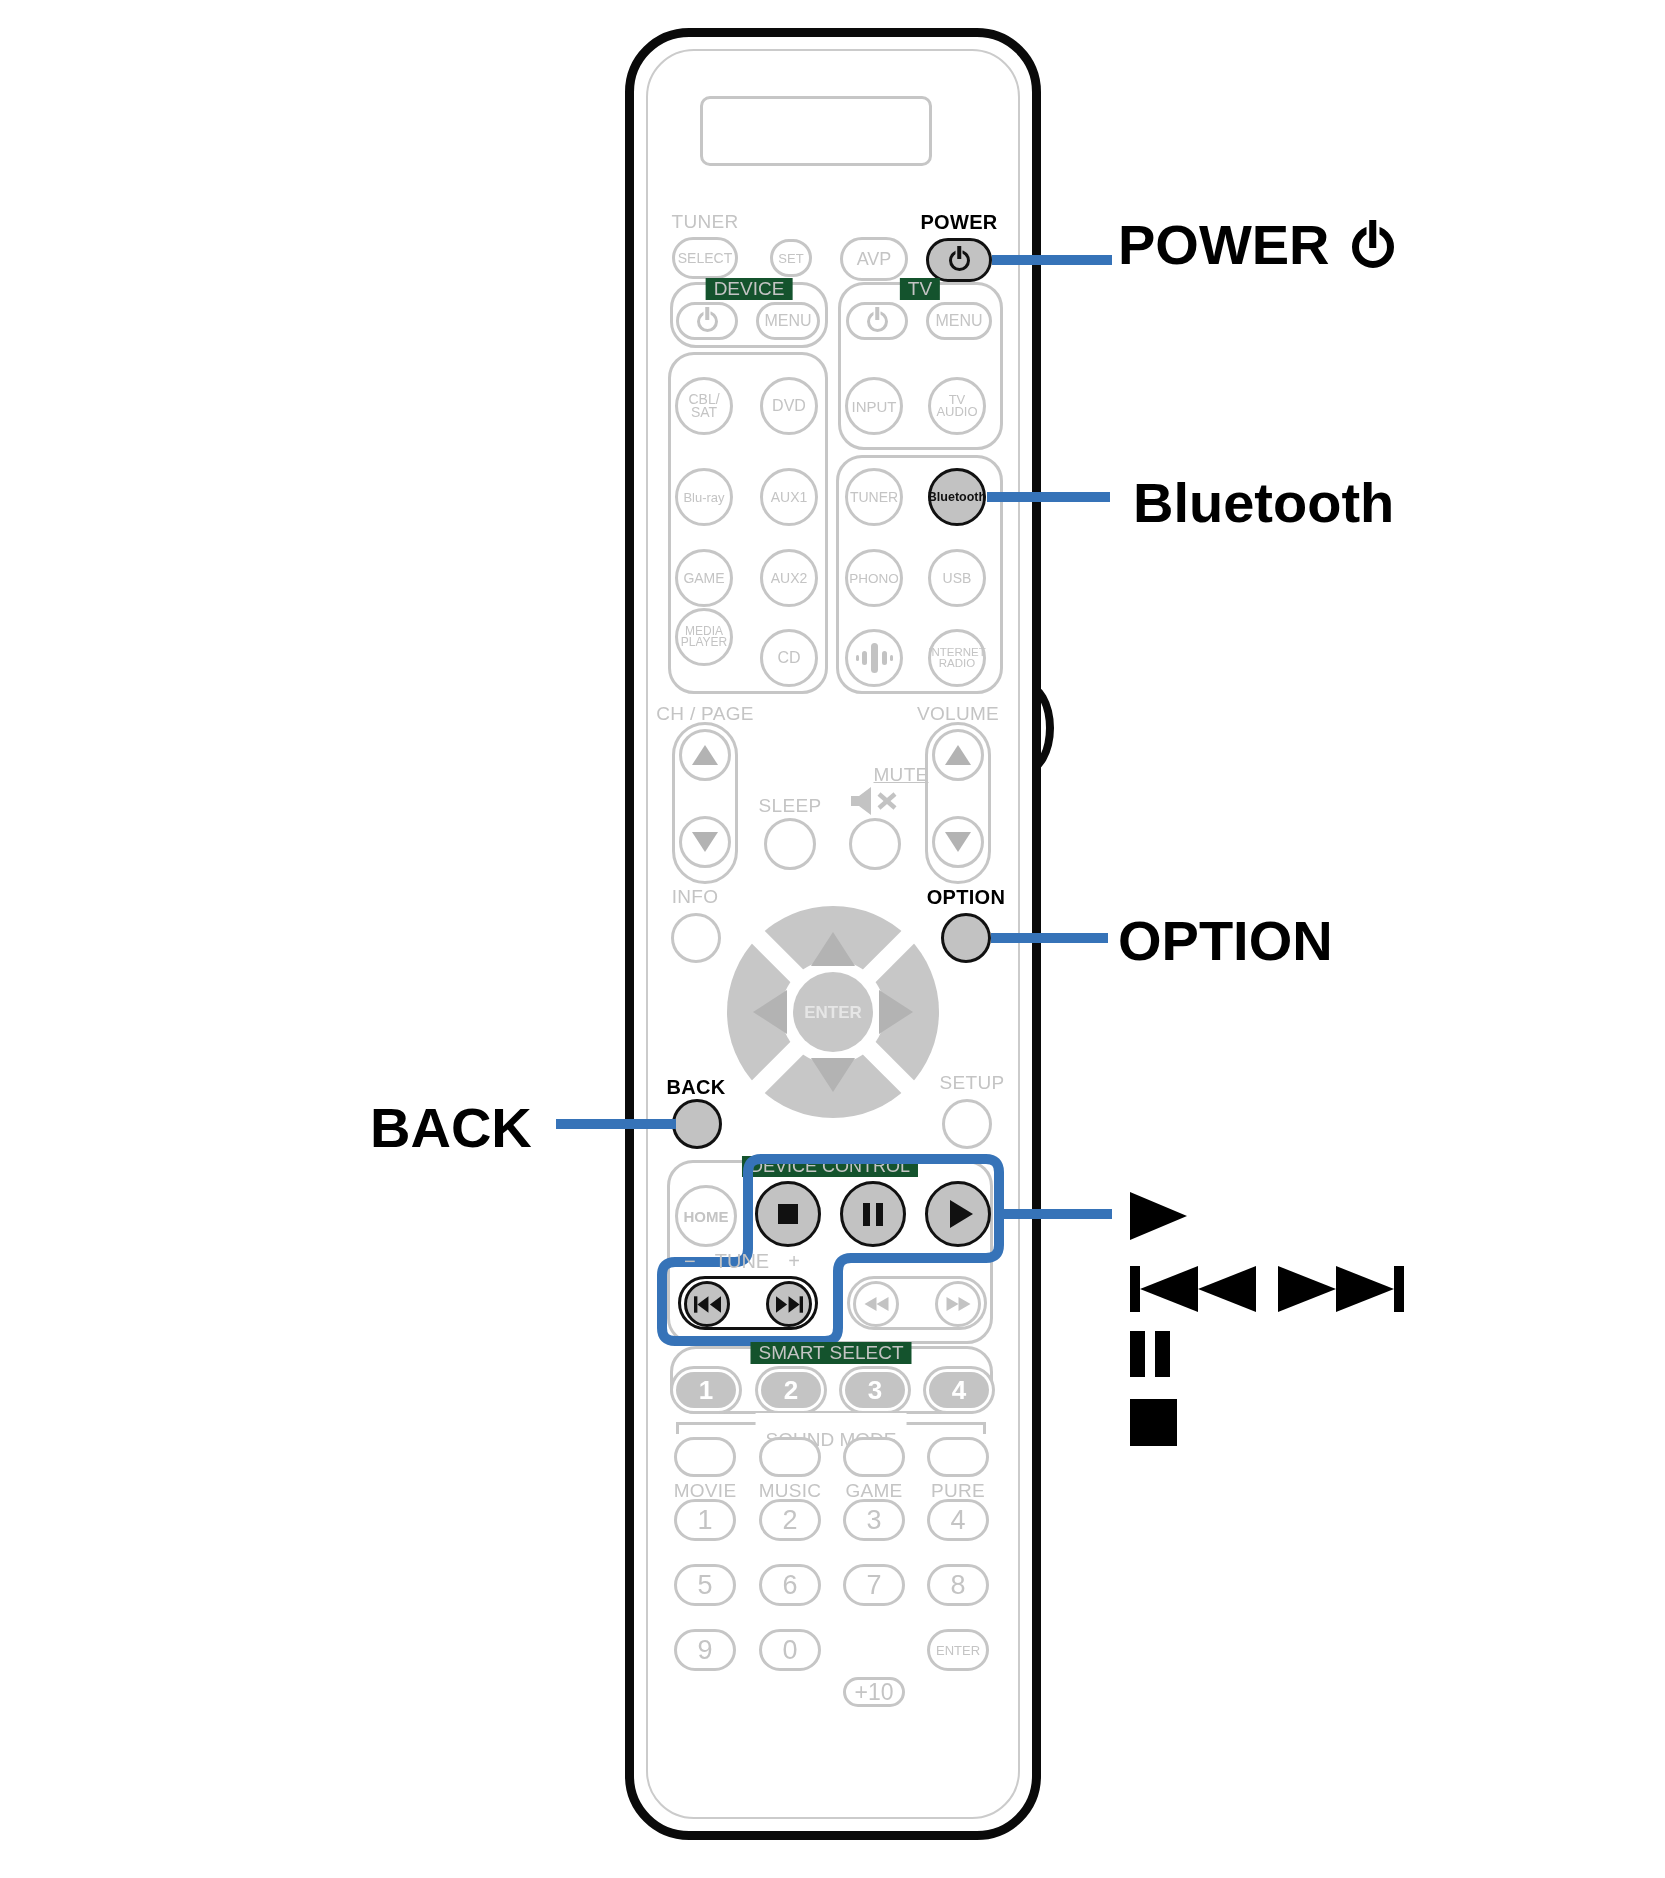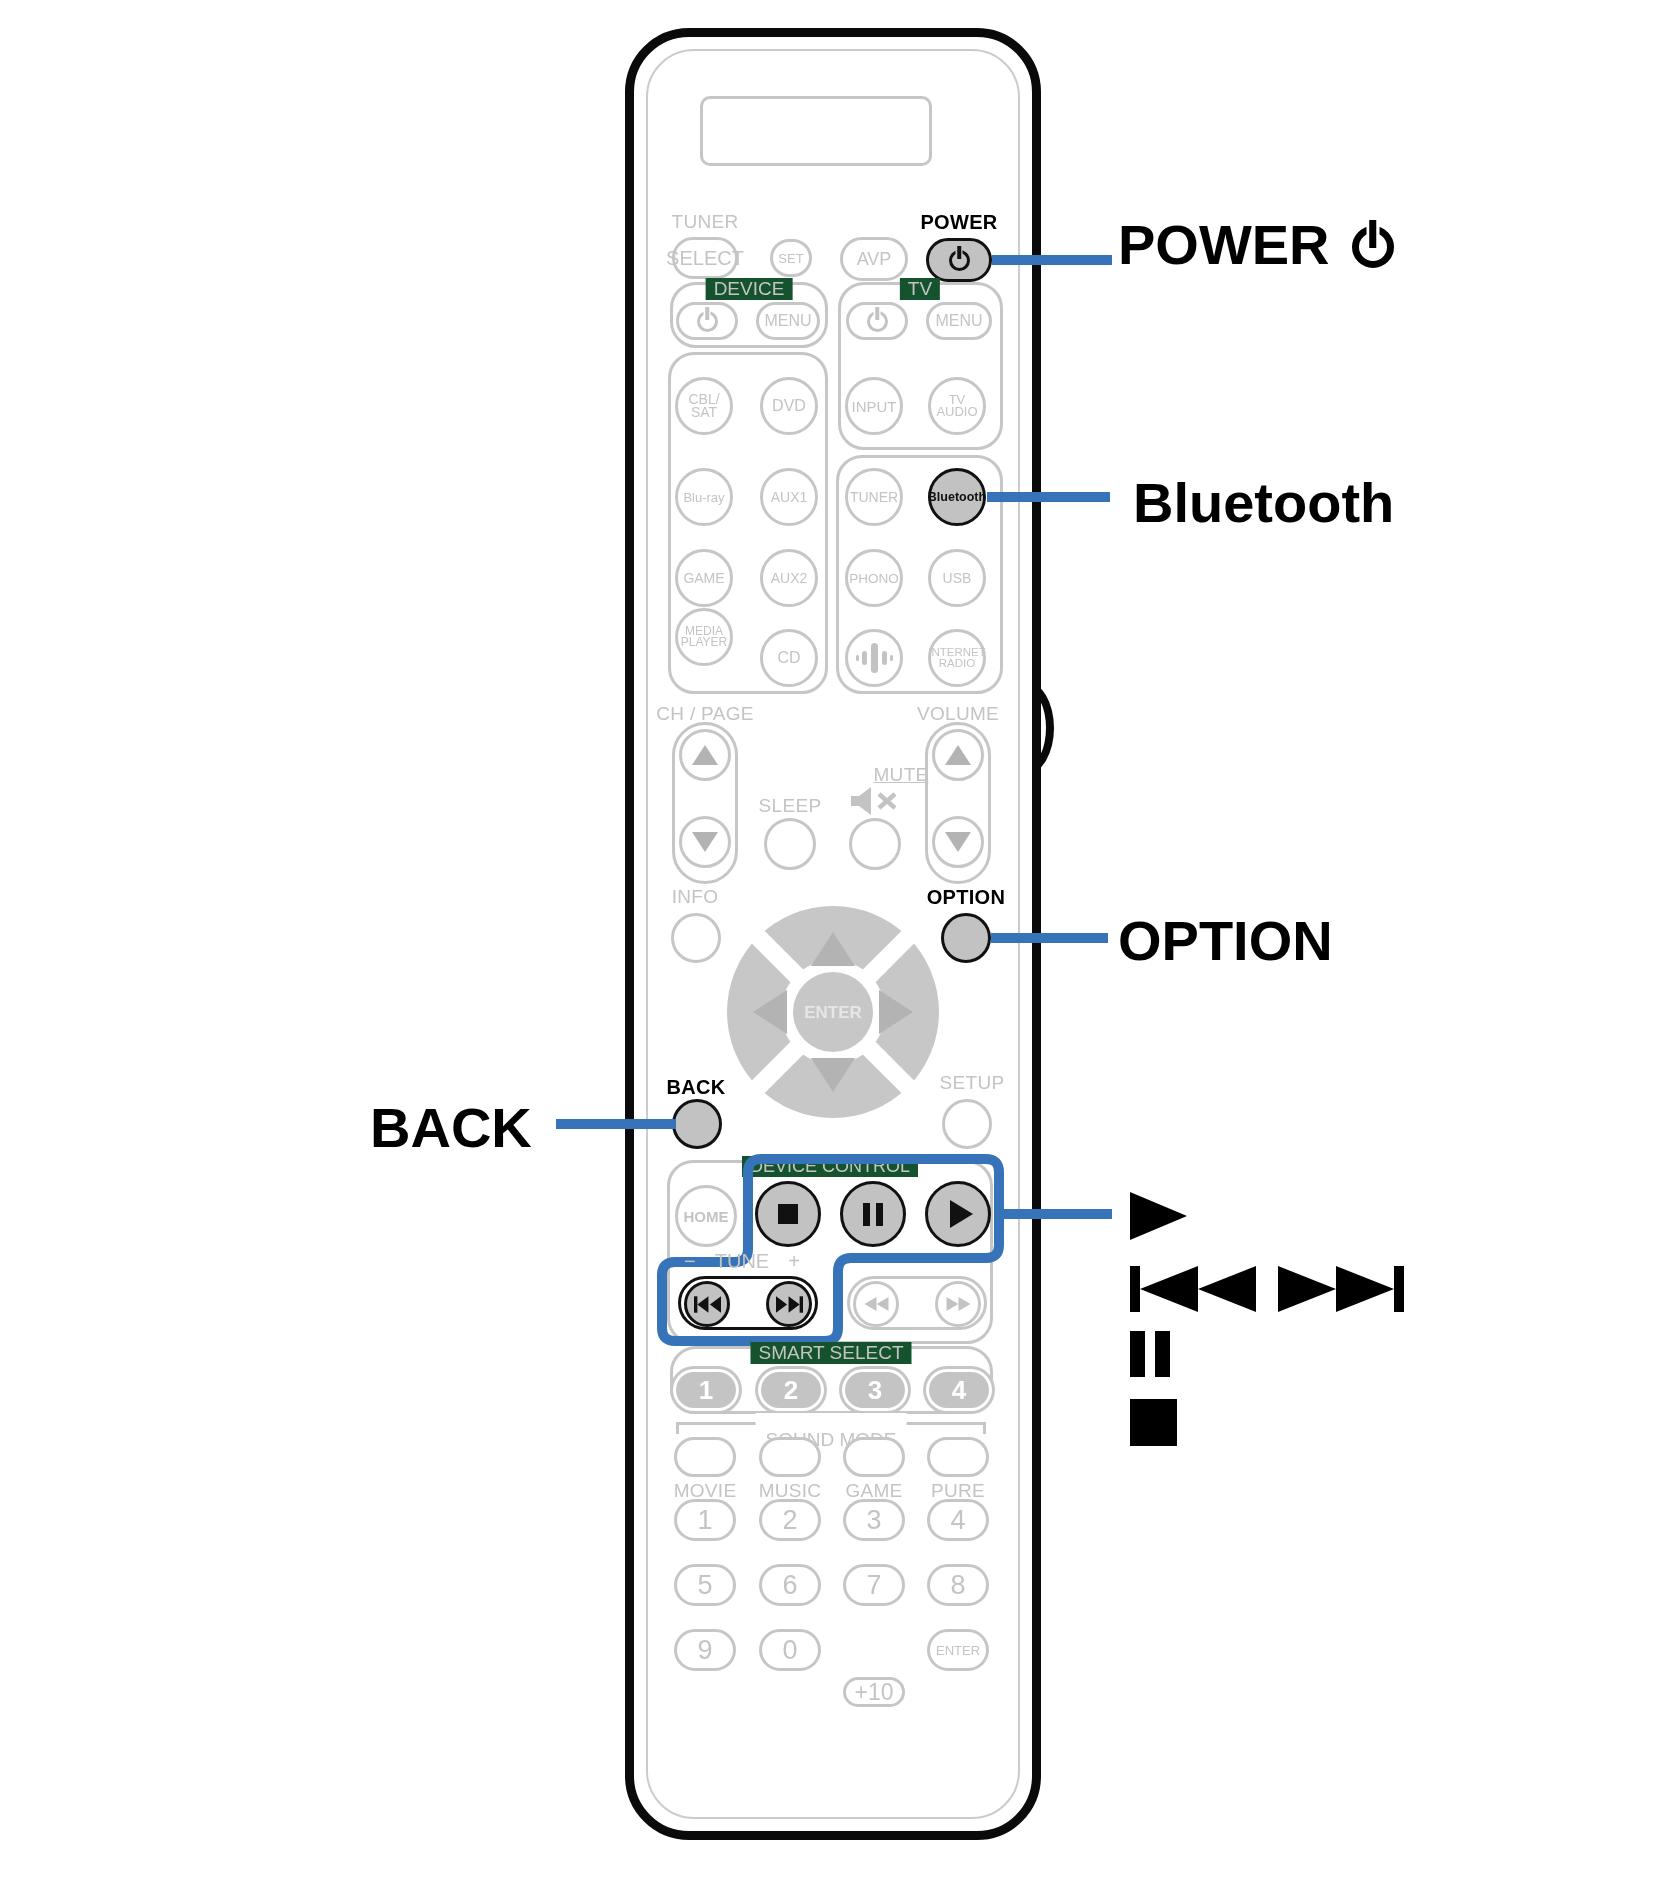--- a/index.html
+++ b/index.html
@@ -56,21 +56,21 @@
 
 <div id="stage">
 
   <div class="abs bump" style="left:1000px;top:682px;width:54px;height:92px;"></div>
 
   <div class="abs remote-body" style="left:625px;top:28px;width:416px;height:1812px;"></div>
   <div class="abs inner-line" style="left:646px;top:49px;width:374px;height:1770px;"></div>
   <div class="abs display" style="left:700px;top:96px;width:232px;height:70px;"></div>
 
   <div class="lbl" style="left:660px;top:211px;width:90px;">TUNER</div>
-  <div class="btn pill" style="left:672px;top:237px;width:66px;height:42px;font-size:20px;">
+  <div class="btn pill" style="left:672px;top:237px;width:66px;height:42px;font-size:14px;">
       <span>SELECT</span>
     </div>
   <div class="btn pill" style="left:770px;top:239px;width:42px;height:38px;font-size:13px;">
       <span>SET</span>
     </div>
   <div class="btn pill" style="left:840px;top:237px;width:68px;height:44px;font-size:18px;">
       <span>AVP</span>
     </div>
   <div class="lbl blk" style="left:912px;top:211px;width:94px;font-size:20px;">POWER</div>
   <div class="btn pill gbtn" style="left:926px;top:238px;width:66px;height:44px;">

